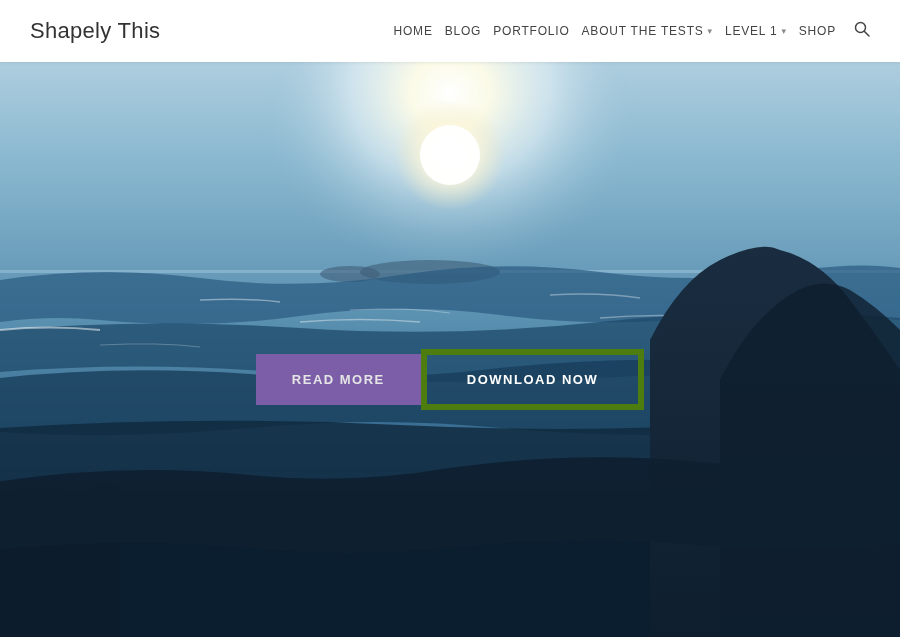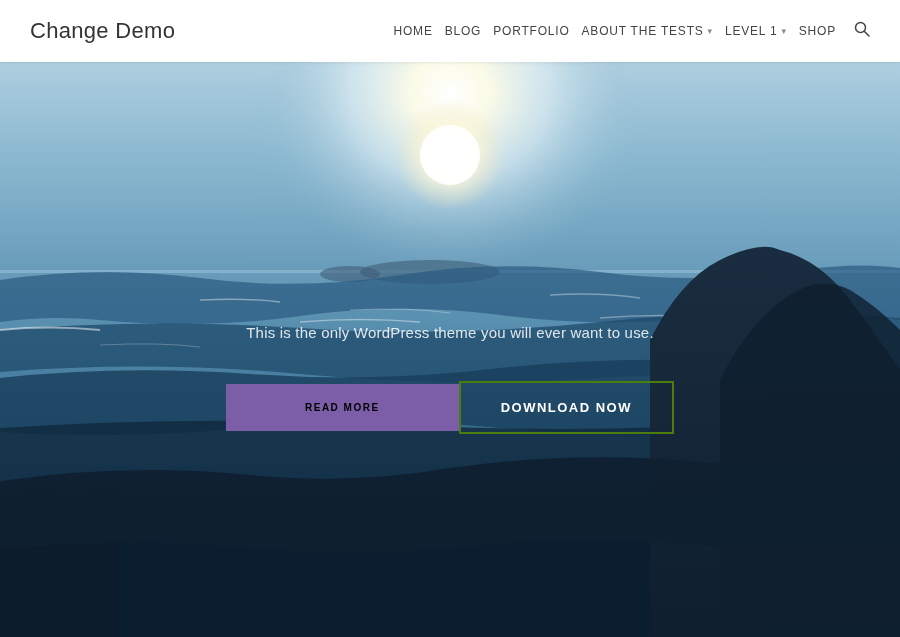--- a/index.html
+++ b/index.html
@@ -133,60 +133,60 @@
     }
 
     .hero-buttons {
       display: flex;
       gap: 0;
       align-items: center;
     }
 
     .btn-read-more {
       background: #7b5ea7;
-      color: #000000;
-      padding: 18px 79px;
-      font-size: 10px;
+      color: #e5e5e5;
+      padding: 18px 36px;
+      font-size: 13px;
       font-weight: 700;
       letter-spacing: 1.5px;
       text-transform: uppercase;
       border: none;
       cursor: pointer;
       display: inline-block;
     }
 
     .btn-download {
       background: transparent;
       color: #fff;
       padding: 17px 40px;
       font-size: 13px;
       font-weight: 700;
       letter-spacing: 1.5px;
       text-transform: uppercase;
-      border: 2px solid #4d7c0f;
+      border: 6px solid #4d7c0f;
       cursor: pointer;
       display: inline-block;
       margin-left: 0;
     }
 
     
     .landscape-svg {
       position: absolute;
       bottom: 0;
       left: 0;
       width: 100%;
       height: 100%;
       pointer-events: none;
     }
   </style>
 </head>
 <body>
 
 <header class="header">
-  <div class="site-title">Change Demo</div>
+  <div class="site-title">Shapely This</div>
   <nav class="nav">
     <span class="nav-item">HOME</span>
     <span class="nav-item">BLOG</span>
     <span class="nav-item">PORTFOLIO</span>
     <span class="nav-item">
       <span>ABOUT THE TESTS</span>
       <span class="nav-chevron">▾</span>
     </span>
     <span class="nav-item">
       <span>LEVEL 1</span>
@@ -276,19 +276,18 @@
 
     <path d="M0 500 Q30 480 60 490 Q80 495 100 485 Q110 480 120 488 L120 637 L0 637 Z" fill="#0c1c2c"></path>
 
     <path d="M-50 490 Q100 460 250 475 Q350 485 450 468 Q580 450 700 462 Q800 472 950 458 L950 540 Q800 555 700 545 Q580 535 450 548 Q350 558 250 548 Q100 535 -50 555 Z" fill="#0f2030" fill-opacity="0.95"></path>
   </svg>
 
   <div class="hero-content">
     <h1 class="hero-title">
       <br>
     </h1>
-    <p class="hero-subtitle">This is the only WordPress theme you will ever want to use.</p>
     <div class="hero-buttons">
       <button class="btn-read-more">READ MORE</button>
       <button class="btn-download">DOWNLOAD NOW</button>
     </div>
   </div>
 </section>
 
 </body></html>

